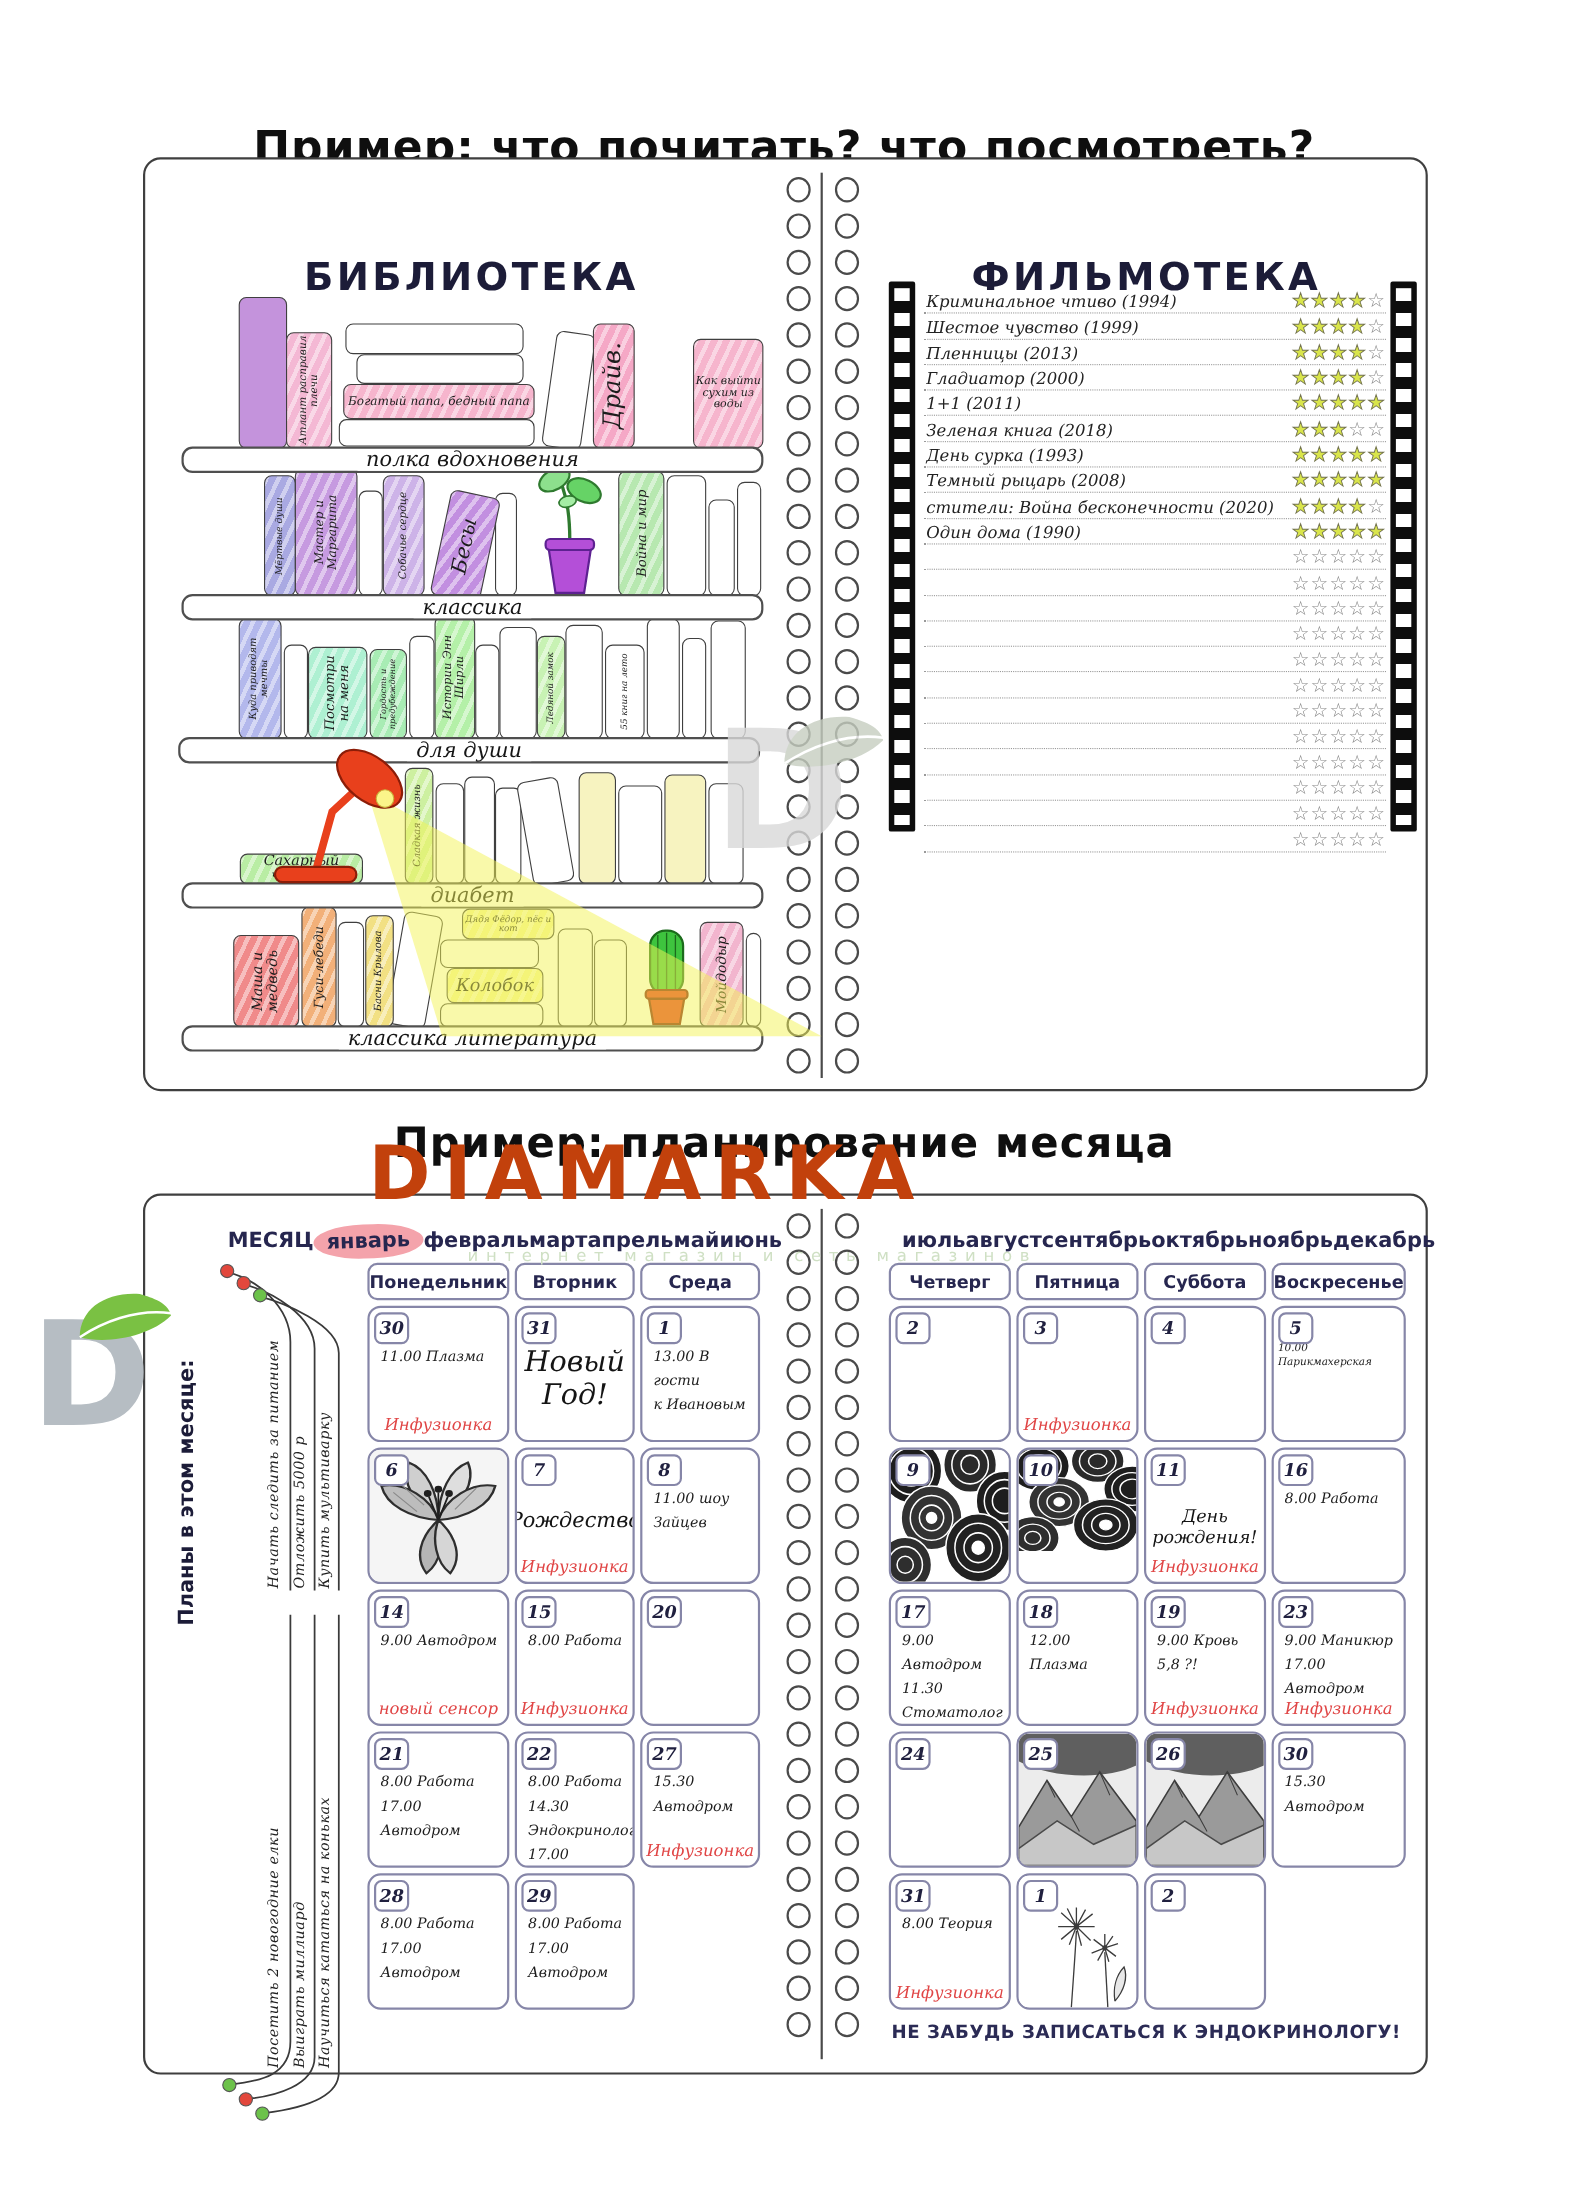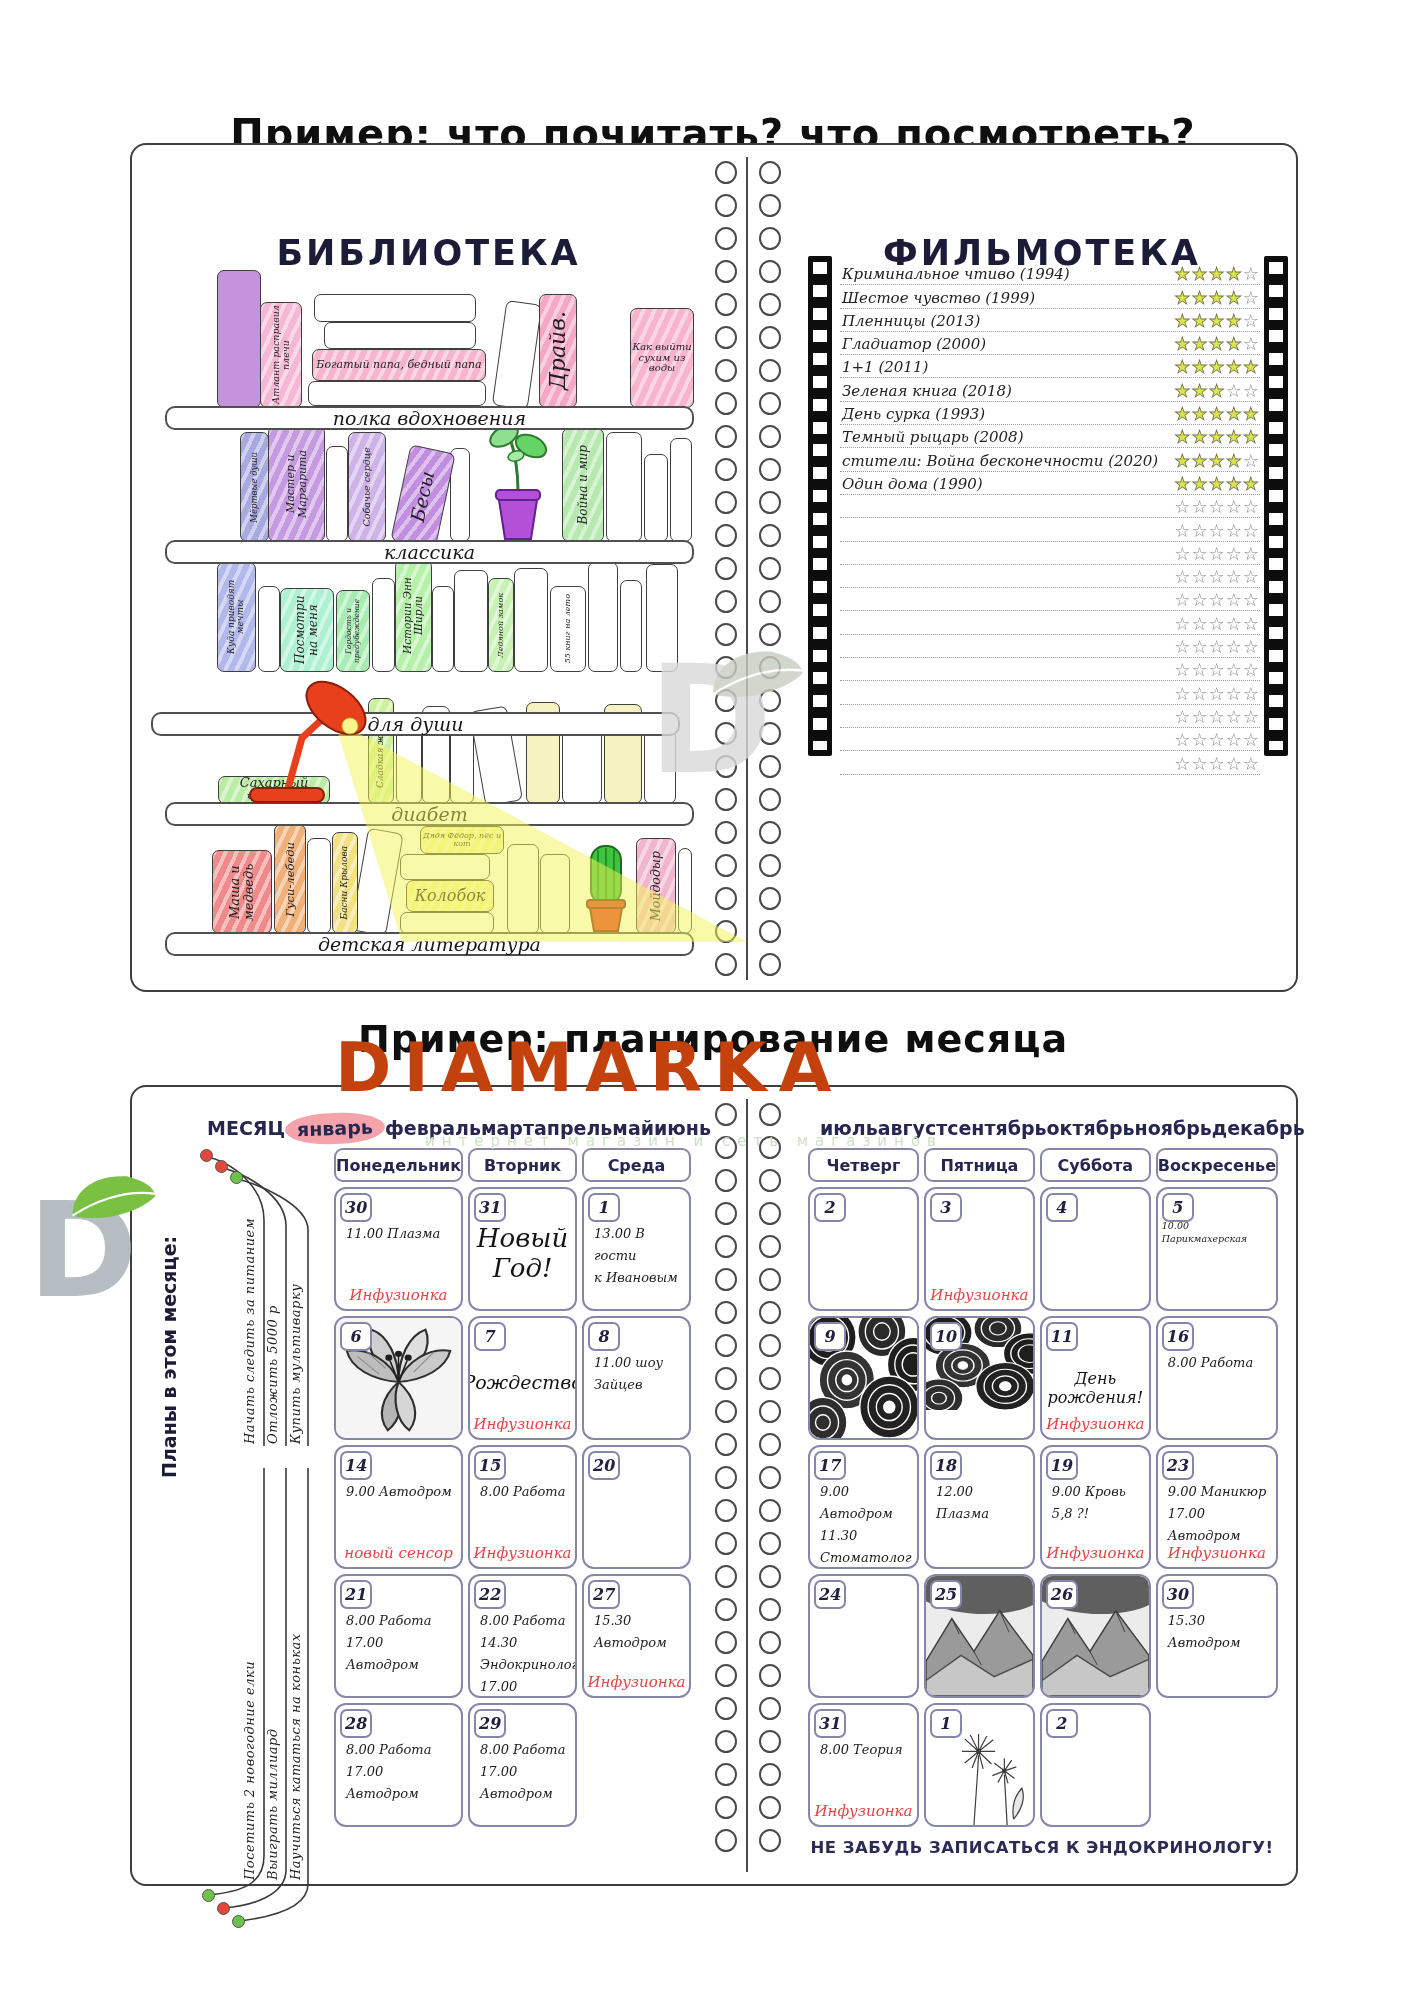--- a/index.html
+++ b/index.html
@@ -285,28 +285,28 @@
           </div>
           <div class="bk v" style="position: absolute; left: 634px; top: 836px; width: 38px; height: 94px; background-color: rgb(242, 181, 206);">
             <span style="font-size: 12.5px;">Мойдодыр</span>
           </div>
           <div class="bar" style="position: absolute; left: 163px; top: 404px; width: 525px; height: 20px; z-index: 3;">
             <span class="lbl">полка вдохновения</span>
           </div>
           <div class="bar" style="position: absolute; left: 163px; top: 538px; width: 525px; height: 20px; z-index: 3;">
             <span class="lbl">классика</span>
           </div>
-          <div class="bar" style="position: absolute; left: 149px; top: 668px; width: 525px; height: 20px; z-index: 3; margin-top: 42px;">
+          <div class="bar" style="position: absolute; left: 160px; top: 668px; width: 525px; height: 20px; z-index: 3;">
             <span class="lbl">для души</span>
           </div>
           <div class="bar" style="position: absolute; left: 163px; top: 800px; width: 525px; height: 20px; z-index: 3;">
             <span class="lbl">диабет</span>
           </div>
           <div class="bar" style="position: absolute; left: 163px; top: 930px; width: 525px; height: 20px; z-index: 3;">
-            <span class="lbl">детская литература</span>
+            <span class="lbl">классика литература</span>
           </div>
         </div>
 
       <svg class="abs" style="left:484px;top:418px;z-index:2" width="64" height="122" viewBox="0 0 64 122">
         <path d="M32 72 C32 50 30 36 24 18" stroke="#2f7a2f" stroke-width="3" fill="none"></path>
         <ellipse cx="18" cy="16" rx="15" ry="9" transform="rotate(-30 18 16)" fill="#8de08d" stroke="#2f7a2f" stroke-width="2"></ellipse>
         <ellipse cx="45" cy="26" rx="16" ry="10" transform="rotate(25 45 26)" fill="#66d366" stroke="#2f7a2f" stroke-width="2"></ellipse>
         <ellipse cx="30" cy="36" rx="8" ry="5" transform="rotate(-15 30 36)" fill="#a5eda5" stroke="#2f7a2f" stroke-width="1.5"></ellipse>
         <rect x="10" y="70" width="44" height="10" rx="4" fill="#b44fd8" stroke="#5d2191" stroke-width="2"></rect>
         <path d="M13 80 L51 80 L45 119 L19 119 Z" fill="#b44fd8" stroke="#5d2191" stroke-width="2"></path>

